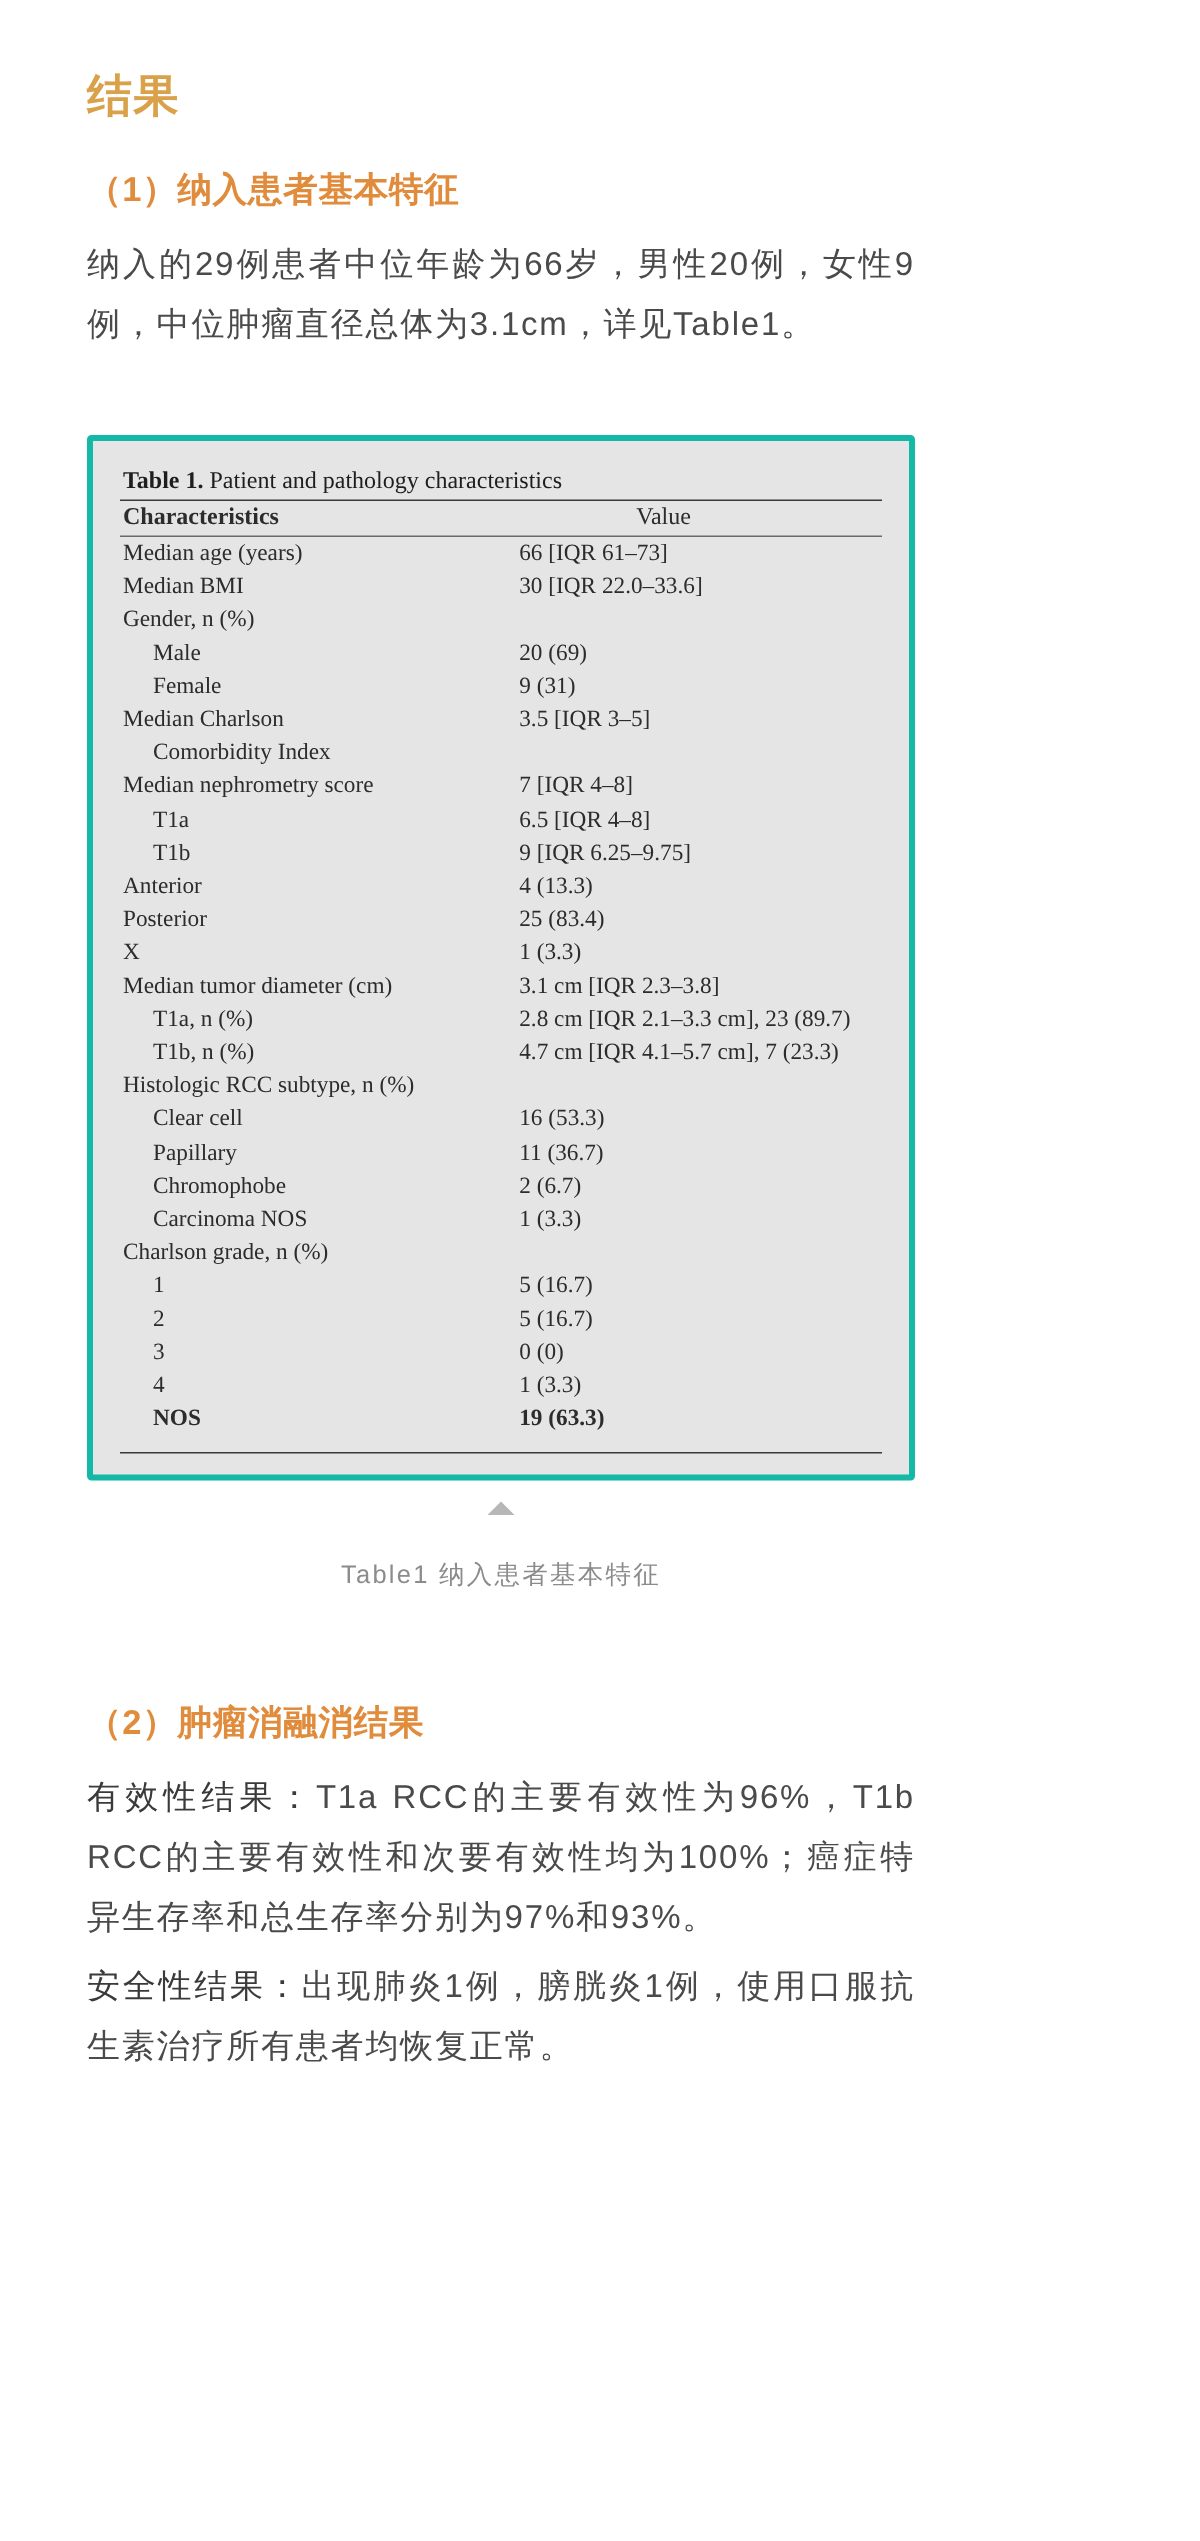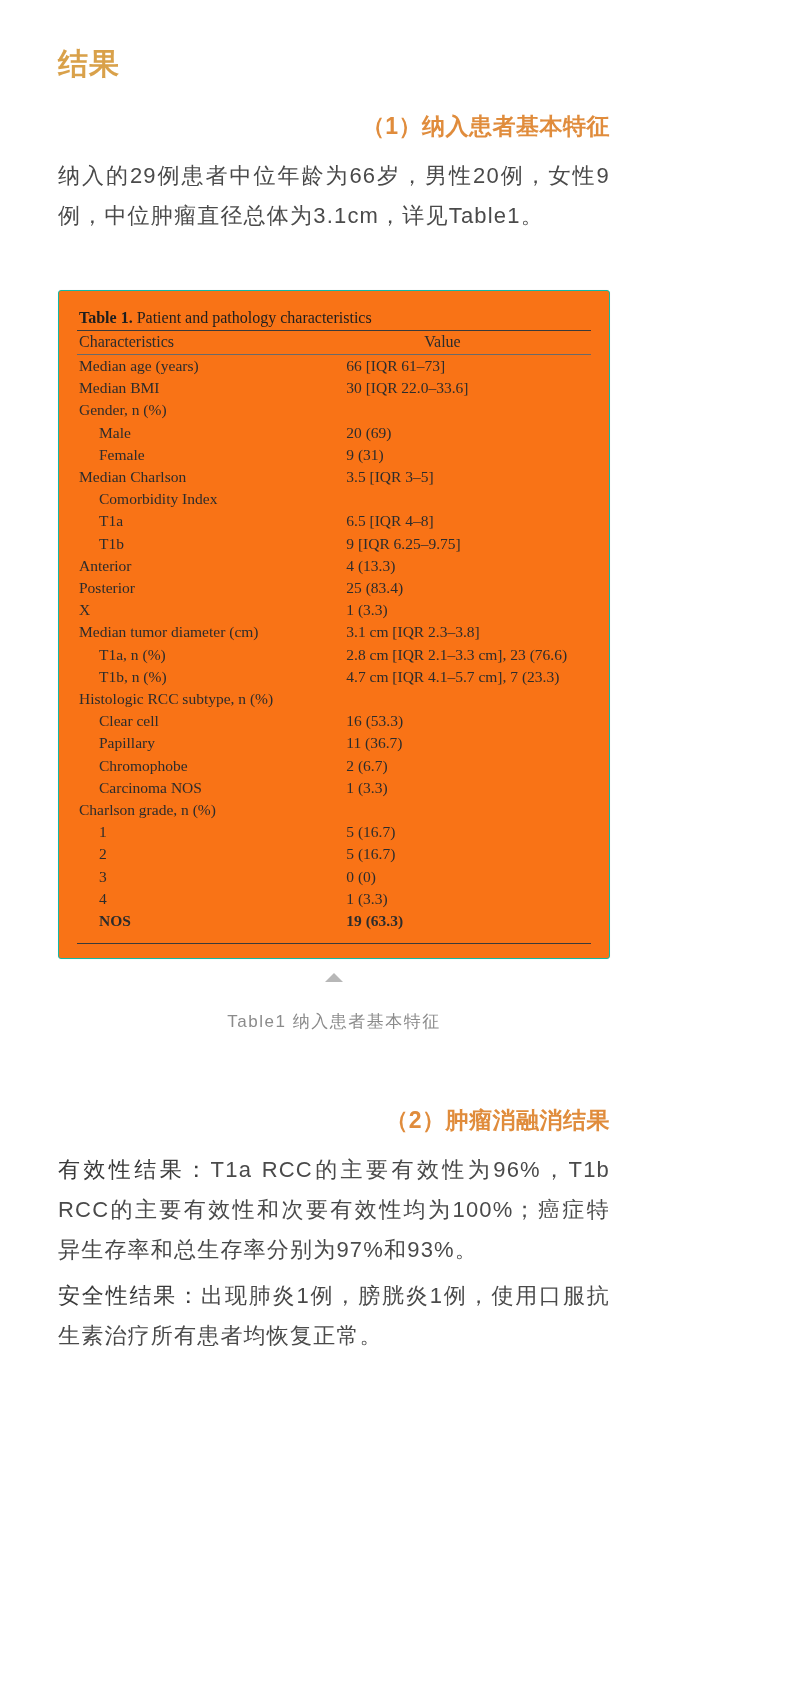--- a/index.html
+++ b/index.html
@@ -27,21 +27,20 @@
     color: #d9a14a;
     letter-spacing: 1px;
     margin: 14px 0 26px 0;
   }
   .sub-title {
     font-size: 23px;
     font-weight: bold;
     color: #e08c3c;
     letter-spacing: 0.5px;
     margin: 8px 0 14px 0;
-    text-align: right;
   }
   .para {
     font-size: 22px;
     line-height: 1.82;
     color: #4a4a4a;
     letter-spacing: 1.2px;
     margin: 0 0 6px 0;
     text-align: justify;
   }
   .para .lead {
@@ -50,23 +49,23 @@
   }
   .spacer-48 { height: 48px; }
   .spacer-64 { height: 64px; }
 
   
   .figure {
     margin: 0;
     padding: 0;
   }
   .table-card {
-    border: 1px solid #14b8a6;
+    border: 4px solid #14b8a6;
     border-radius: 3px;
-    background: #f97316;
+    background: #e5e5e5;
     box-sizing: border-box;
     padding: 16px 18px 14px 18px;
     box-shadow: 0 0 0 1px rgba(0,0,0,0.01);
   }
   .tbl {
     width: 100%;
     border-collapse: collapse;
     font-family: "Liberation Serif", serif;
     font-size: 15.5px;
     color: #2c2c2c;
@@ -85,21 +84,21 @@
     font-size: 16px;
   }
   .hdr-val { text-align: left; padding-left: 2px !important; }
   .hdr-val-inner { display: inline-block; padding-left: 78px; }
   .body-start td { padding-top: 9px; }
   .tbl td {
     padding: 1.2px 2px;
     vertical-align: top;
     line-height: 1.28;
   }
-  .col-c { width: 52%; }
+  .col-c { width: 52%; font-weight: bold; }
   .col-v { width: 48%; }
   .ind1 { padding-left: 22px !important; }
   .lastrow td { padding-bottom: 8px; font-weight: bold; }
   .tbl-bottom-rule {
     border-top: 1.6px solid #3a3a3a;
     margin-top: 4px;
     height: 0;
   }
 
   .fig-arrow {
@@ -166,20 +165,24 @@
           </tr>
           <tr>
             <td>Median Charlson</td>
             <td>3.5 [IQR 3–5]</td>
           </tr>
           <tr>
             <td class="ind1">Comorbidity Index</td>
             <td></td>
           </tr>
           <tr>
+            <td>Median nephrometry score</td>
+            <td>7 [IQR 4–8]</td>
+          </tr>
+          <tr>
             <td class="ind1">T1a</td>
             <td>6.5 [IQR 4–8]</td>
           </tr>
           <tr>
             <td class="ind1">T1b</td>
             <td>9 [IQR 6.25–9.75]</td>
           </tr>
           <tr>
             <td>Anterior</td>
             <td>4 (13.3)</td>
@@ -191,21 +194,21 @@
           <tr>
             <td>X</td>
             <td>1 (3.3)</td>
           </tr>
           <tr>
             <td>Median tumor diameter (cm)</td>
             <td>3.1 cm [IQR 2.3–3.8]</td>
           </tr>
           <tr>
             <td class="ind1">T1a, n (%)</td>
-            <td>2.8 cm [IQR 2.1–3.3 cm], 23 (76.6)</td>
+            <td>2.8 cm [IQR 2.1–3.3 cm], 23 (89.7)</td>
           </tr>
           <tr>
             <td class="ind1">T1b, n (%)</td>
             <td>4.7 cm [IQR 4.1–5.7 cm], 7 (23.3)</td>
           </tr>
           <tr>
             <td>Histologic RCC subtype, n (%)</td>
             <td></td>
           </tr>
           <tr>

